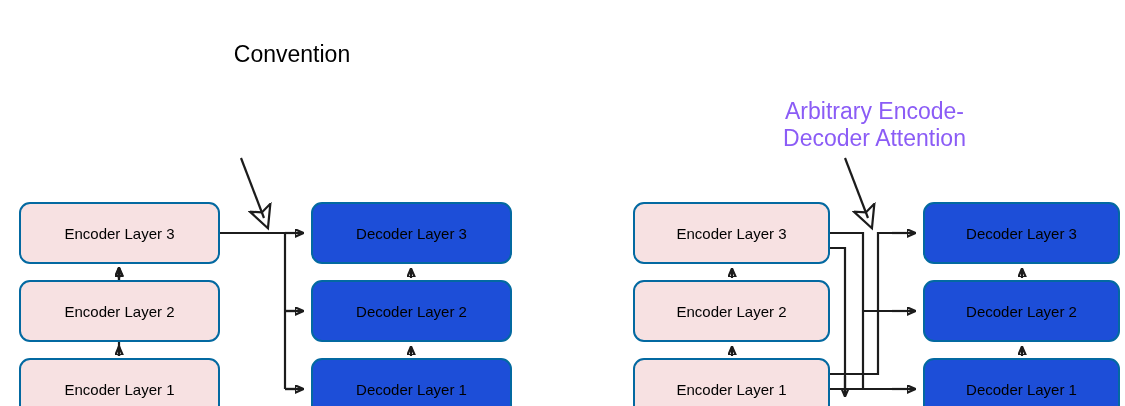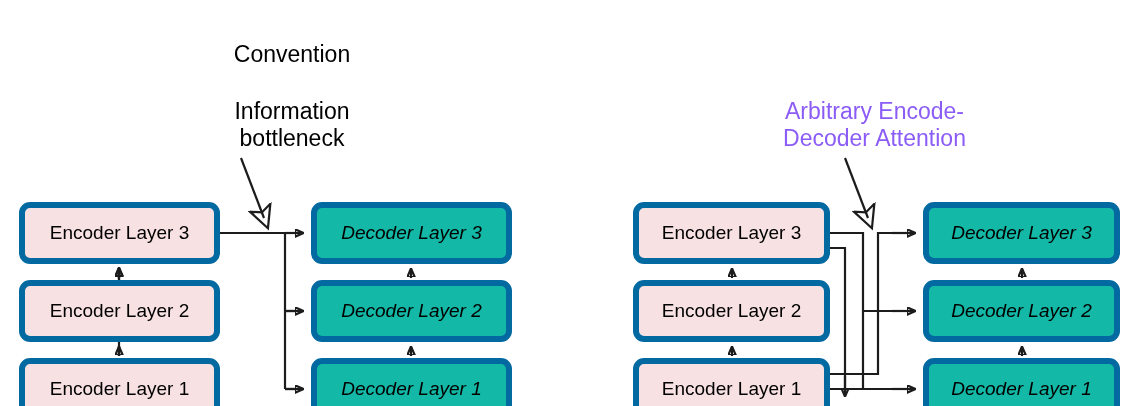--- a/index.html
+++ b/index.html
@@ -24,31 +24,31 @@
     text-align:center;
     font-size:23px;
     line-height:27px;
     white-space:pre-line;
   }
   .annot.dark{color:#000000;}
   .annot.red{color:#8b5cf6;}
   .node{
     position:absolute;
     box-sizing:border-box;
-    border:6px solid #0369a1;
+    border:2px solid #0369a1;
     border-radius:11px;
     display:flex;
     align-items:center;
     justify-content:center;
-    font-size:19px;
+    font-size:15px;
     color:#000000;
     white-space:nowrap;
   }
   .node.enc{background:#f7e1e2;}
-  .node.dec{background:#14b8a6;font-style:italic;}
+  .node.dec{background:#1d4ed8;}
   svg.wires{position:absolute;left:0;top:0;width:1125px;height:406px;pointer-events:none;}
   svg.wires line, svg.wires path, svg.wires polyline{
     stroke:#1c1c1c;stroke-width:2.2;fill:none;
   }
 </style>
 </head>
 <body>
 
 <div class="stage">
 
@@ -138,22 +138,20 @@
       <line x1="880" y1="275" x2="903" y2="275" marker-end="url(#ah)"></line>
     </g>
 
     <g>
       <line x1="833" y1="122" x2="856" y2="182" stroke-width="5.5" marker-end="url(#ahbigred)"></line>
     </g>
   </svg>
 
   <div class="panel-title" style="left:180px;top:7px;width:200px;">Convention</div>
 
-  <div class="annot dark" style="left:180px;top:62px;width:200px;">Information
-bottleneck</div>
 
   <div class="node enc" style="left:7px;top:166px;width:201px;height:62px;">Encoder Layer 3</div>
   <div class="node enc" style="left:7px;top:244px;width:201px;height:62px;">Encoder Layer 2</div>
   <div class="node enc" style="left:7px;top:322px;width:201px;height:62px;">Encoder Layer 1</div>
 
   <div class="node dec" style="left:299px;top:166px;width:201px;height:62px;">Decoder Layer 3</div>
   <div class="node dec" style="left:299px;top:244px;width:201px;height:62px;">Decoder Layer 2</div>
   <div class="node dec" style="left:299px;top:322px;width:201px;height:62px;">Decoder Layer 1</div>
 
 

